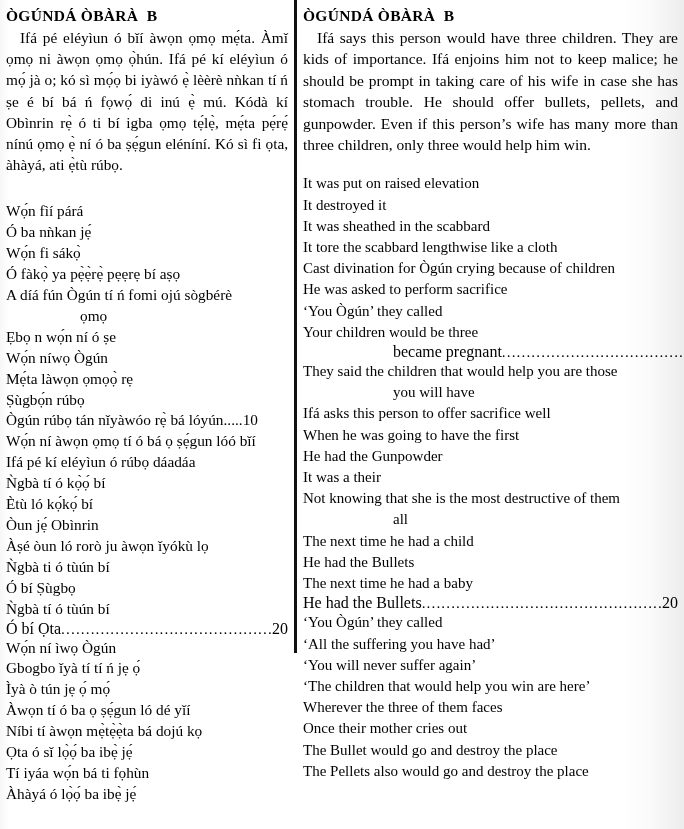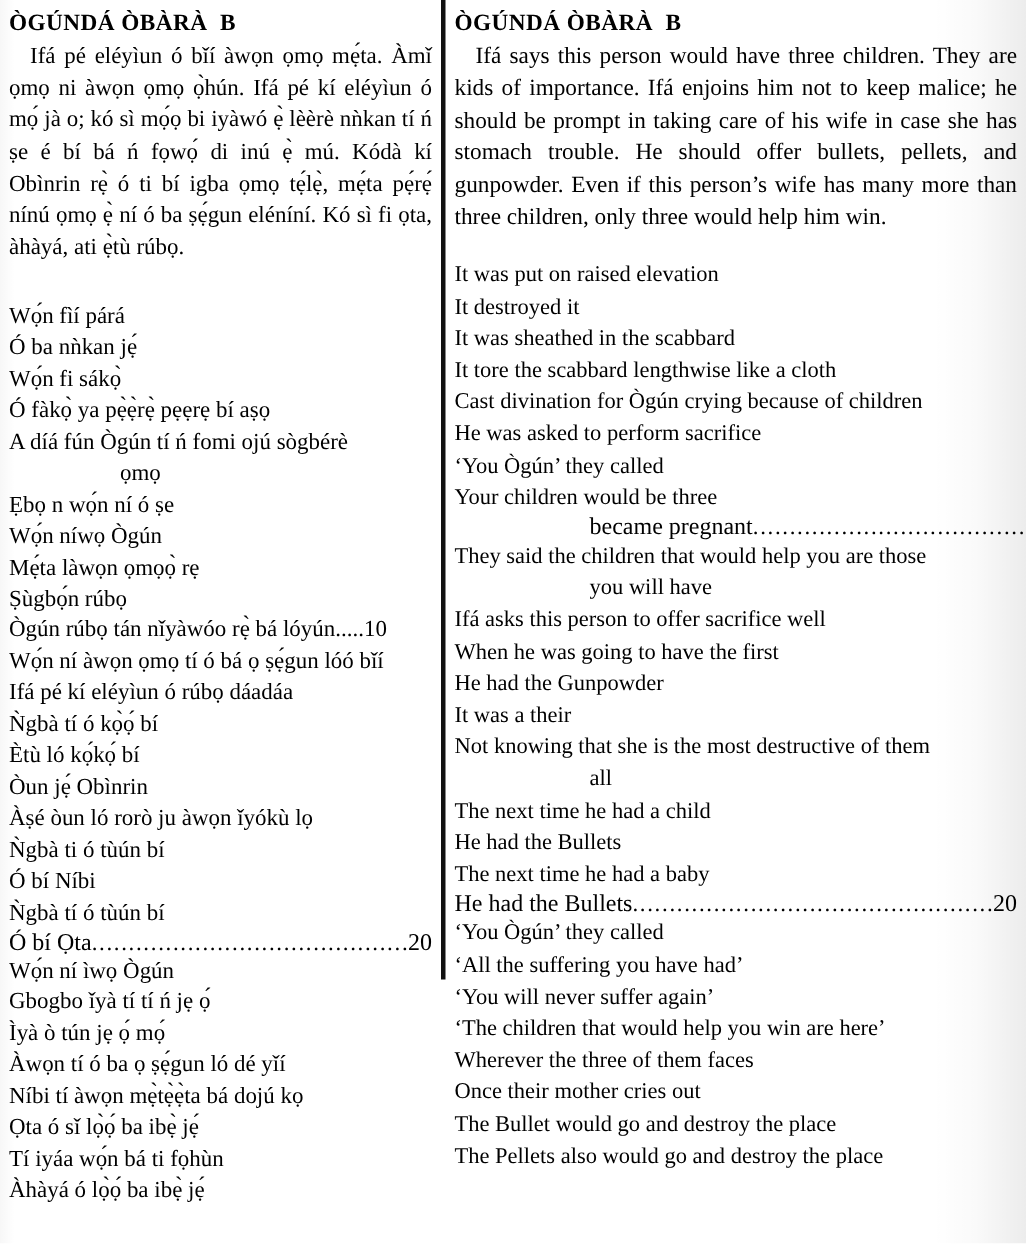--- a/index.html
+++ b/index.html
@@ -156,21 +156,21 @@
         <li>Mẹ́ta làwọn ọmọọ̀ rẹ</li>
         <li>Ṣùgbọ́n rúbọ</li>
         <li>Ògún rúbọ tán nǐyàwóo rẹ̀ bá lóyún.....10</li>
         <li>Wọ́n ní àwọn ọmọ tí ó bá ọ ṣẹ́gun lóó bǐí</li>
         <li>Ifá pé kí eléyìun ó rúbọ dáadáa</li>
         <li>Ǹgbà tí ó kọ̀ọ́ bí</li>
         <li>Ètù ló kọ́kọ́ bí</li>
         <li>Òun jẹ́ Obìnrin</li>
         <li>Àṣé òun ló rorò ju àwọn ǐyókù lọ</li>
         <li>Ǹgbà ti ó tùún bí</li>
-        <li>Ó bí Níbi</li>
+        <li>Ó bí Ṣùgbọ</li>
         <li>Ǹgbà tí ó tùún bí</li>
       </ul>
     <div class="leader-row">
       <span class="lt">Ó bí Ọta</span>
       <span class="dots">....................................................................................................................</span>
       <span class="num">20</span>
     </div>
     <ul class="verse">
         <li>Wọ́n ní ìwọ Ògún</li>
         <li>Gbogbo ǐyà tí tí ń jẹ ọ́</li>

